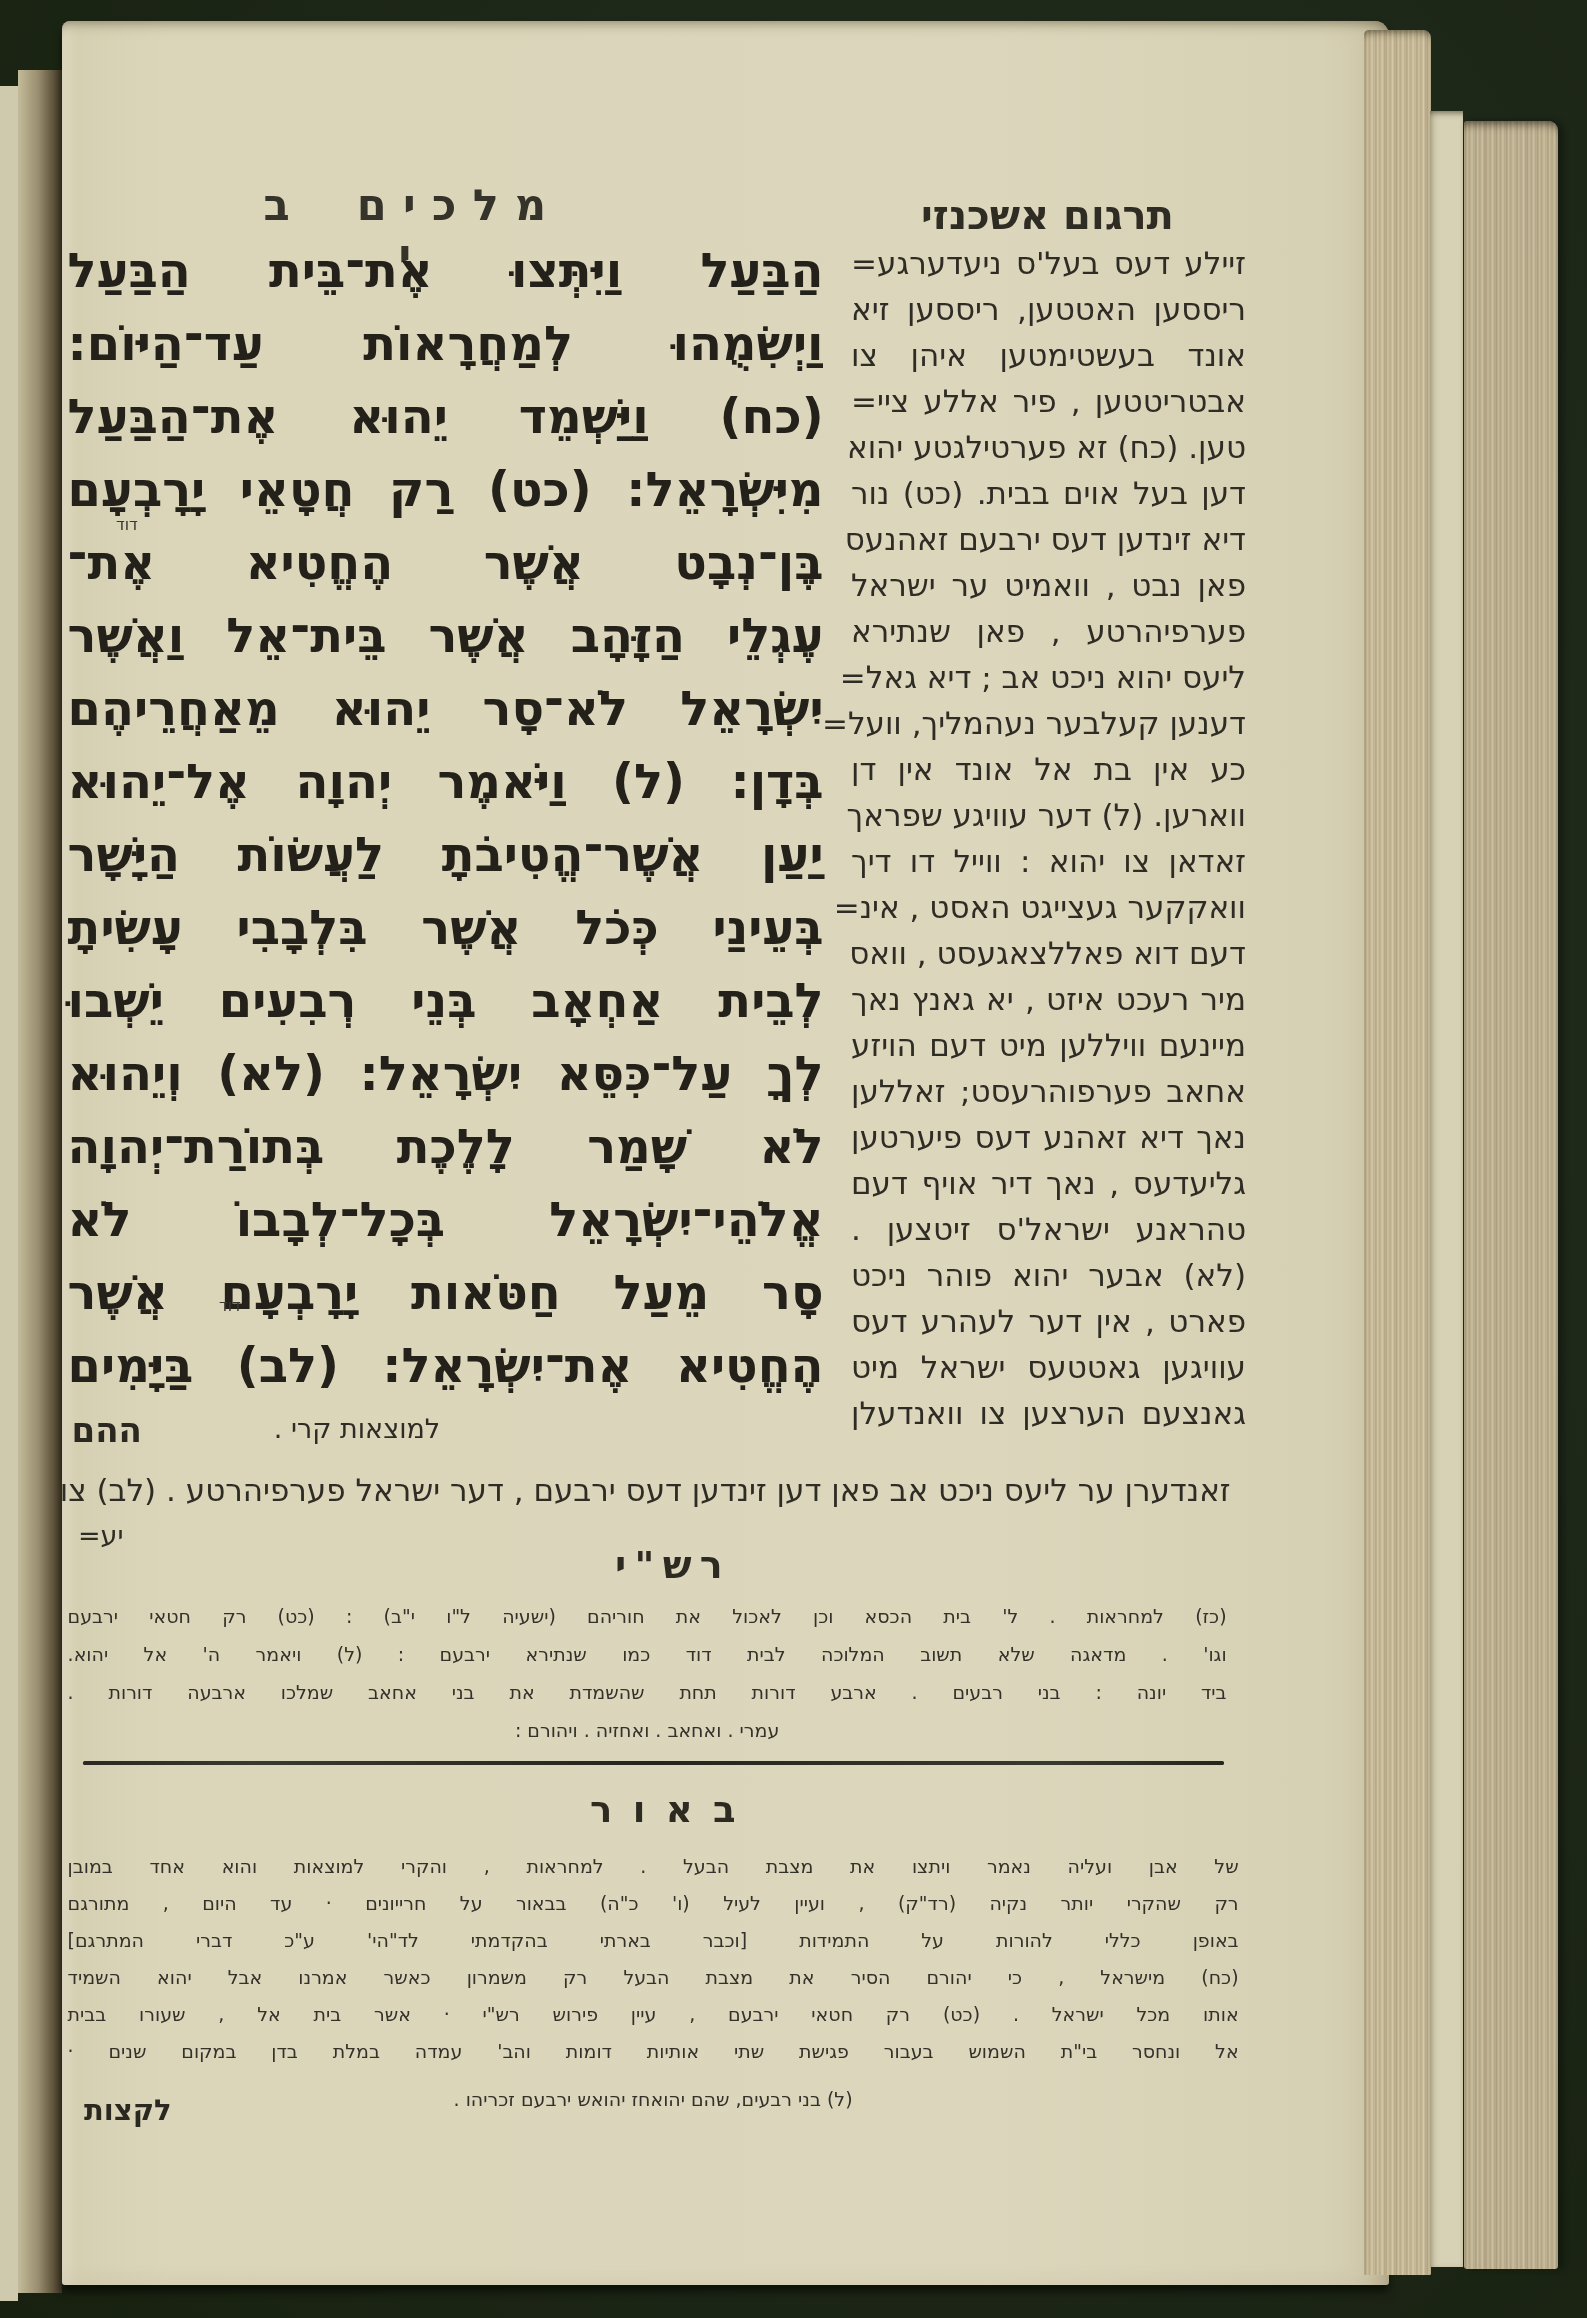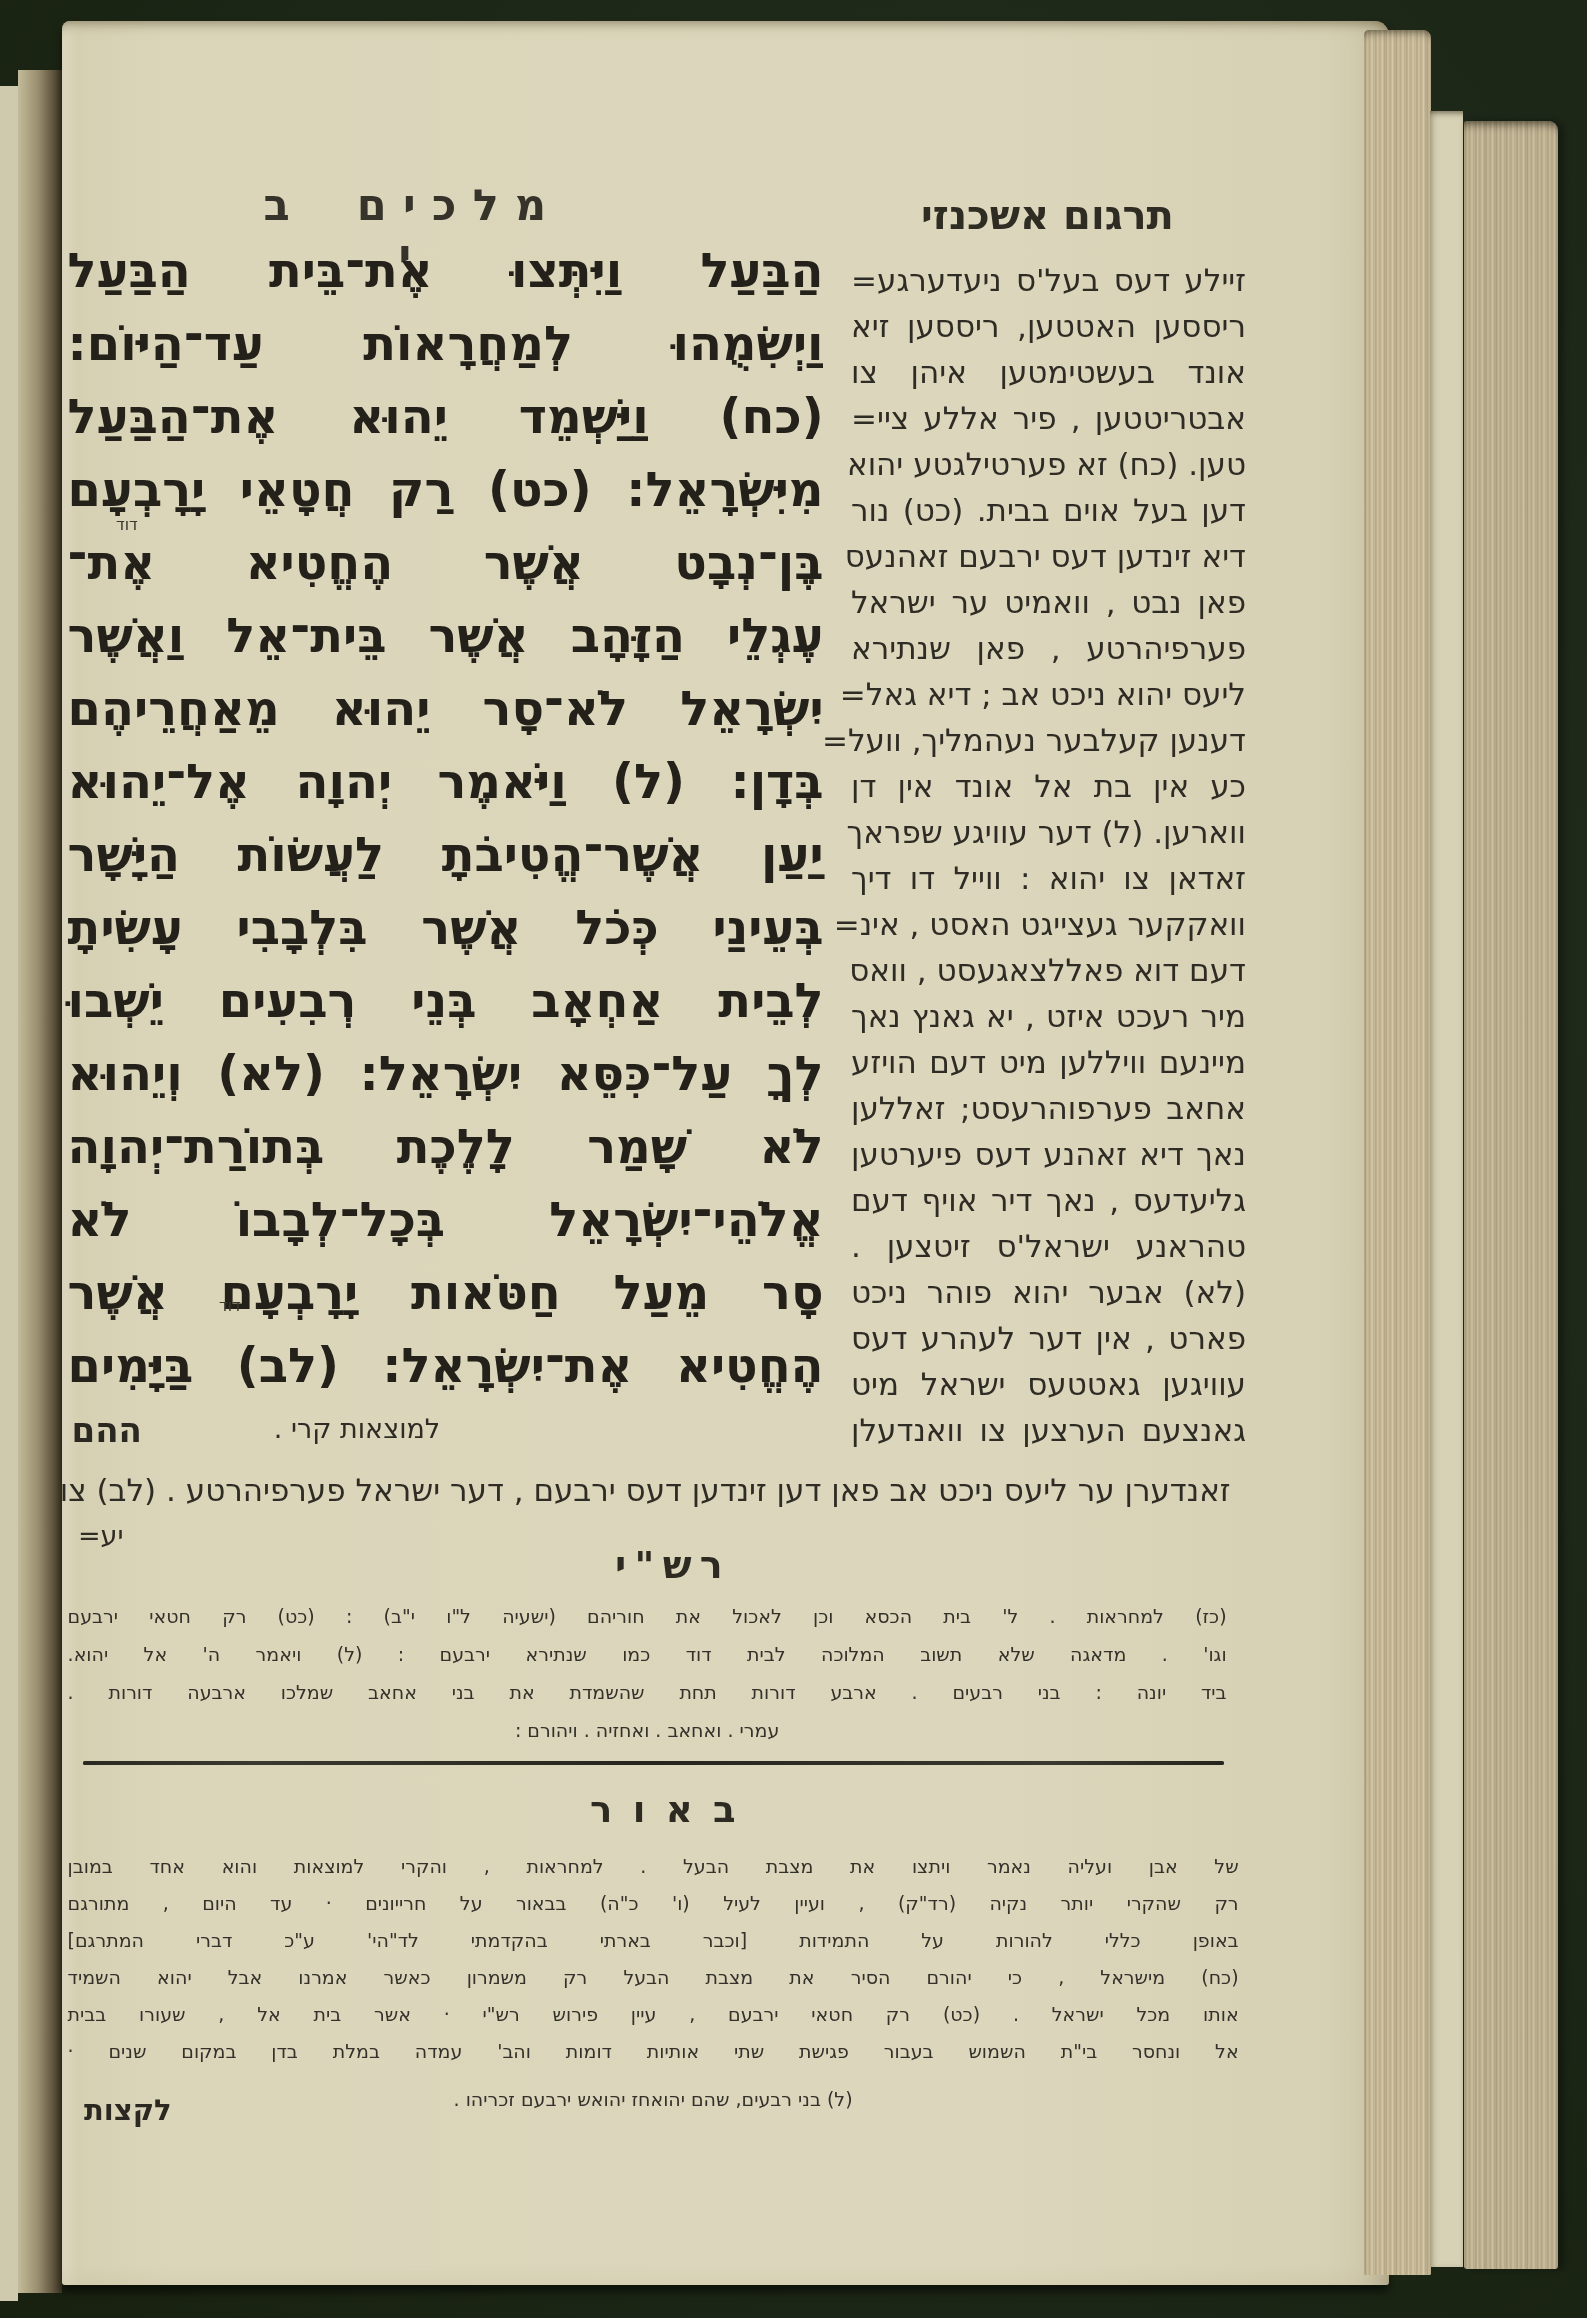--- a/index.html
+++ b/index.html
@@ -38,21 +38,21 @@
   .hdr-left{left:200px;top:159px;width:302px;text-align:center;
     font-size:43px;font-weight:bold;letter-spacing:.38em;word-spacing:.45em;color:#35332a;}
   .hdr-right{left:799px;top:171px;width:373px;text-align:center;
     font-size:40px;font-weight:bold;color:#2e2c23;}
   .main-col{left:5.6px;top:213px;width:756px;}
   .main-col .ln{height:73px;line-height:73px;font-size:48px;font-weight:bold;
     color:#23211a;text-align:justify;text-align-last:justify;white-space:nowrap;}
   .masora{position:absolute;font-size:16px;color:#3a382e;}
   .m1{left:54px;top:494px;}
   .m2{left:157px;top:1275px;}
-  .targum-col{left:789px;top:236px;width:395px;}
+  .targum-col{left:789px;top:219px;width:395px;}
   .targum-col .ln{height:46px;line-height:46px;font-size:31px;color:#2e2c24;
     text-align:justify;text-align-last:justify;white-space:nowrap;}
   .qere{left:192px;top:1392px;width:206px;font-size:27px;text-align:center;color:#2e2c24;}
   .cw-hahem{left:9.5px;top:1389px;font-size:34px;font-weight:bold;color:#2a2820;}
   .targum-full{left:5.6px;top:1446px;width:1163px;height:46px;line-height:46px;font-size:31px;
     color:#2e2c24;text-align:justify;text-align-last:justify;white-space:nowrap;}
   .cw-ye{left:16px;top:1499px;font-size:27px;color:#2e2c24;}
   .rashi-hdr{left:0;top:1522px;width:1222px;text-align:center;font-size:38px;font-weight:bold;
     letter-spacing:.22em;color:#2c2a21;}
   .rashi{left:5.6px;top:1576px;width:1159px;}

